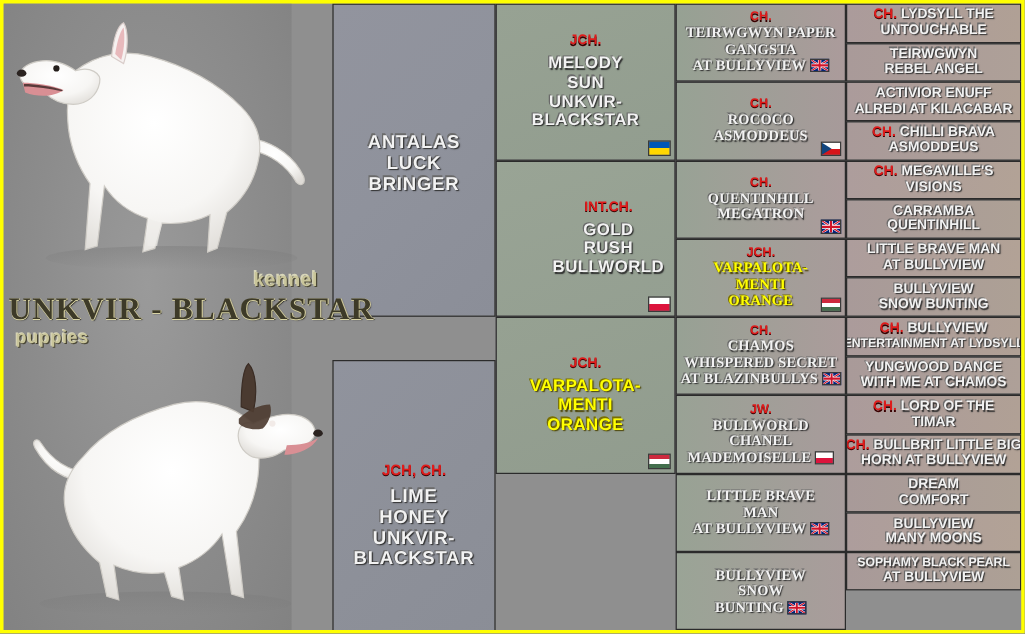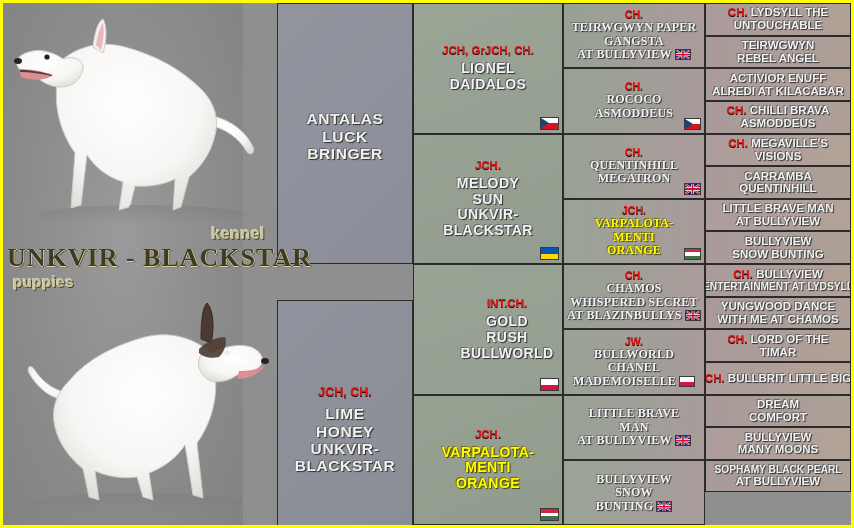--- a/index.html
+++ b/index.html
@@ -257,28 +257,20 @@
         <div class="nm">
           <span>LIME</span><br>
           <span>HONEY</span><br>
           <span>UNKVIR-</span><br>
           <span>BLACKSTAR</span>
         </div>
       </div>
     </div>
 
     <div class="col" id="col2">
-      <div class="cell g2a">
-        <div class="titles">JCH, GrJCH, CH.</div>
-        <div class="nm">
-          <span>LIONEL</span><br>
-          <span>DAIDALOS</span>
-        </div>
-        <div class="flag flag-cz"></div>
-      </div>
       <div class="cell g2b">
         <div class="titles">JCH.</div>
         <div class="nm">
           <span>MELODY</span><br>
           <span>SUN</span><br>
           <span>UNKVIR-</span><br>
           <span>BLACKSTAR</span>
         </div>
         <div class="flag flag-ua"></div>
       </div>
@@ -474,20 +466,21 @@
       </div>
       <div class="cell g4a">
         <div class="nm">
           <span class="line"><span class="inline-title">CH.</span> <span>LORD  OF  THE</span></span>
           <span class="line">TIMAR</span>
         </div>
       </div>
       <div class="cell g4c">
         <div class="nm">
           <span class="line"><span class="inline-title">CH.</span> <span>BULLBRIT  LITTLE  BIG</span></span>
+          <span class="line">HORN  AT  BULLYVIEW</span>
         </div>
       </div>
       <div class="cell g4d">
         <div class="nm">
           <span class="line">DREAM</span>
           <span class="line">COMFORT</span>
         </div>
       </div>
       <div class="cell g4c">
         <div class="nm">

